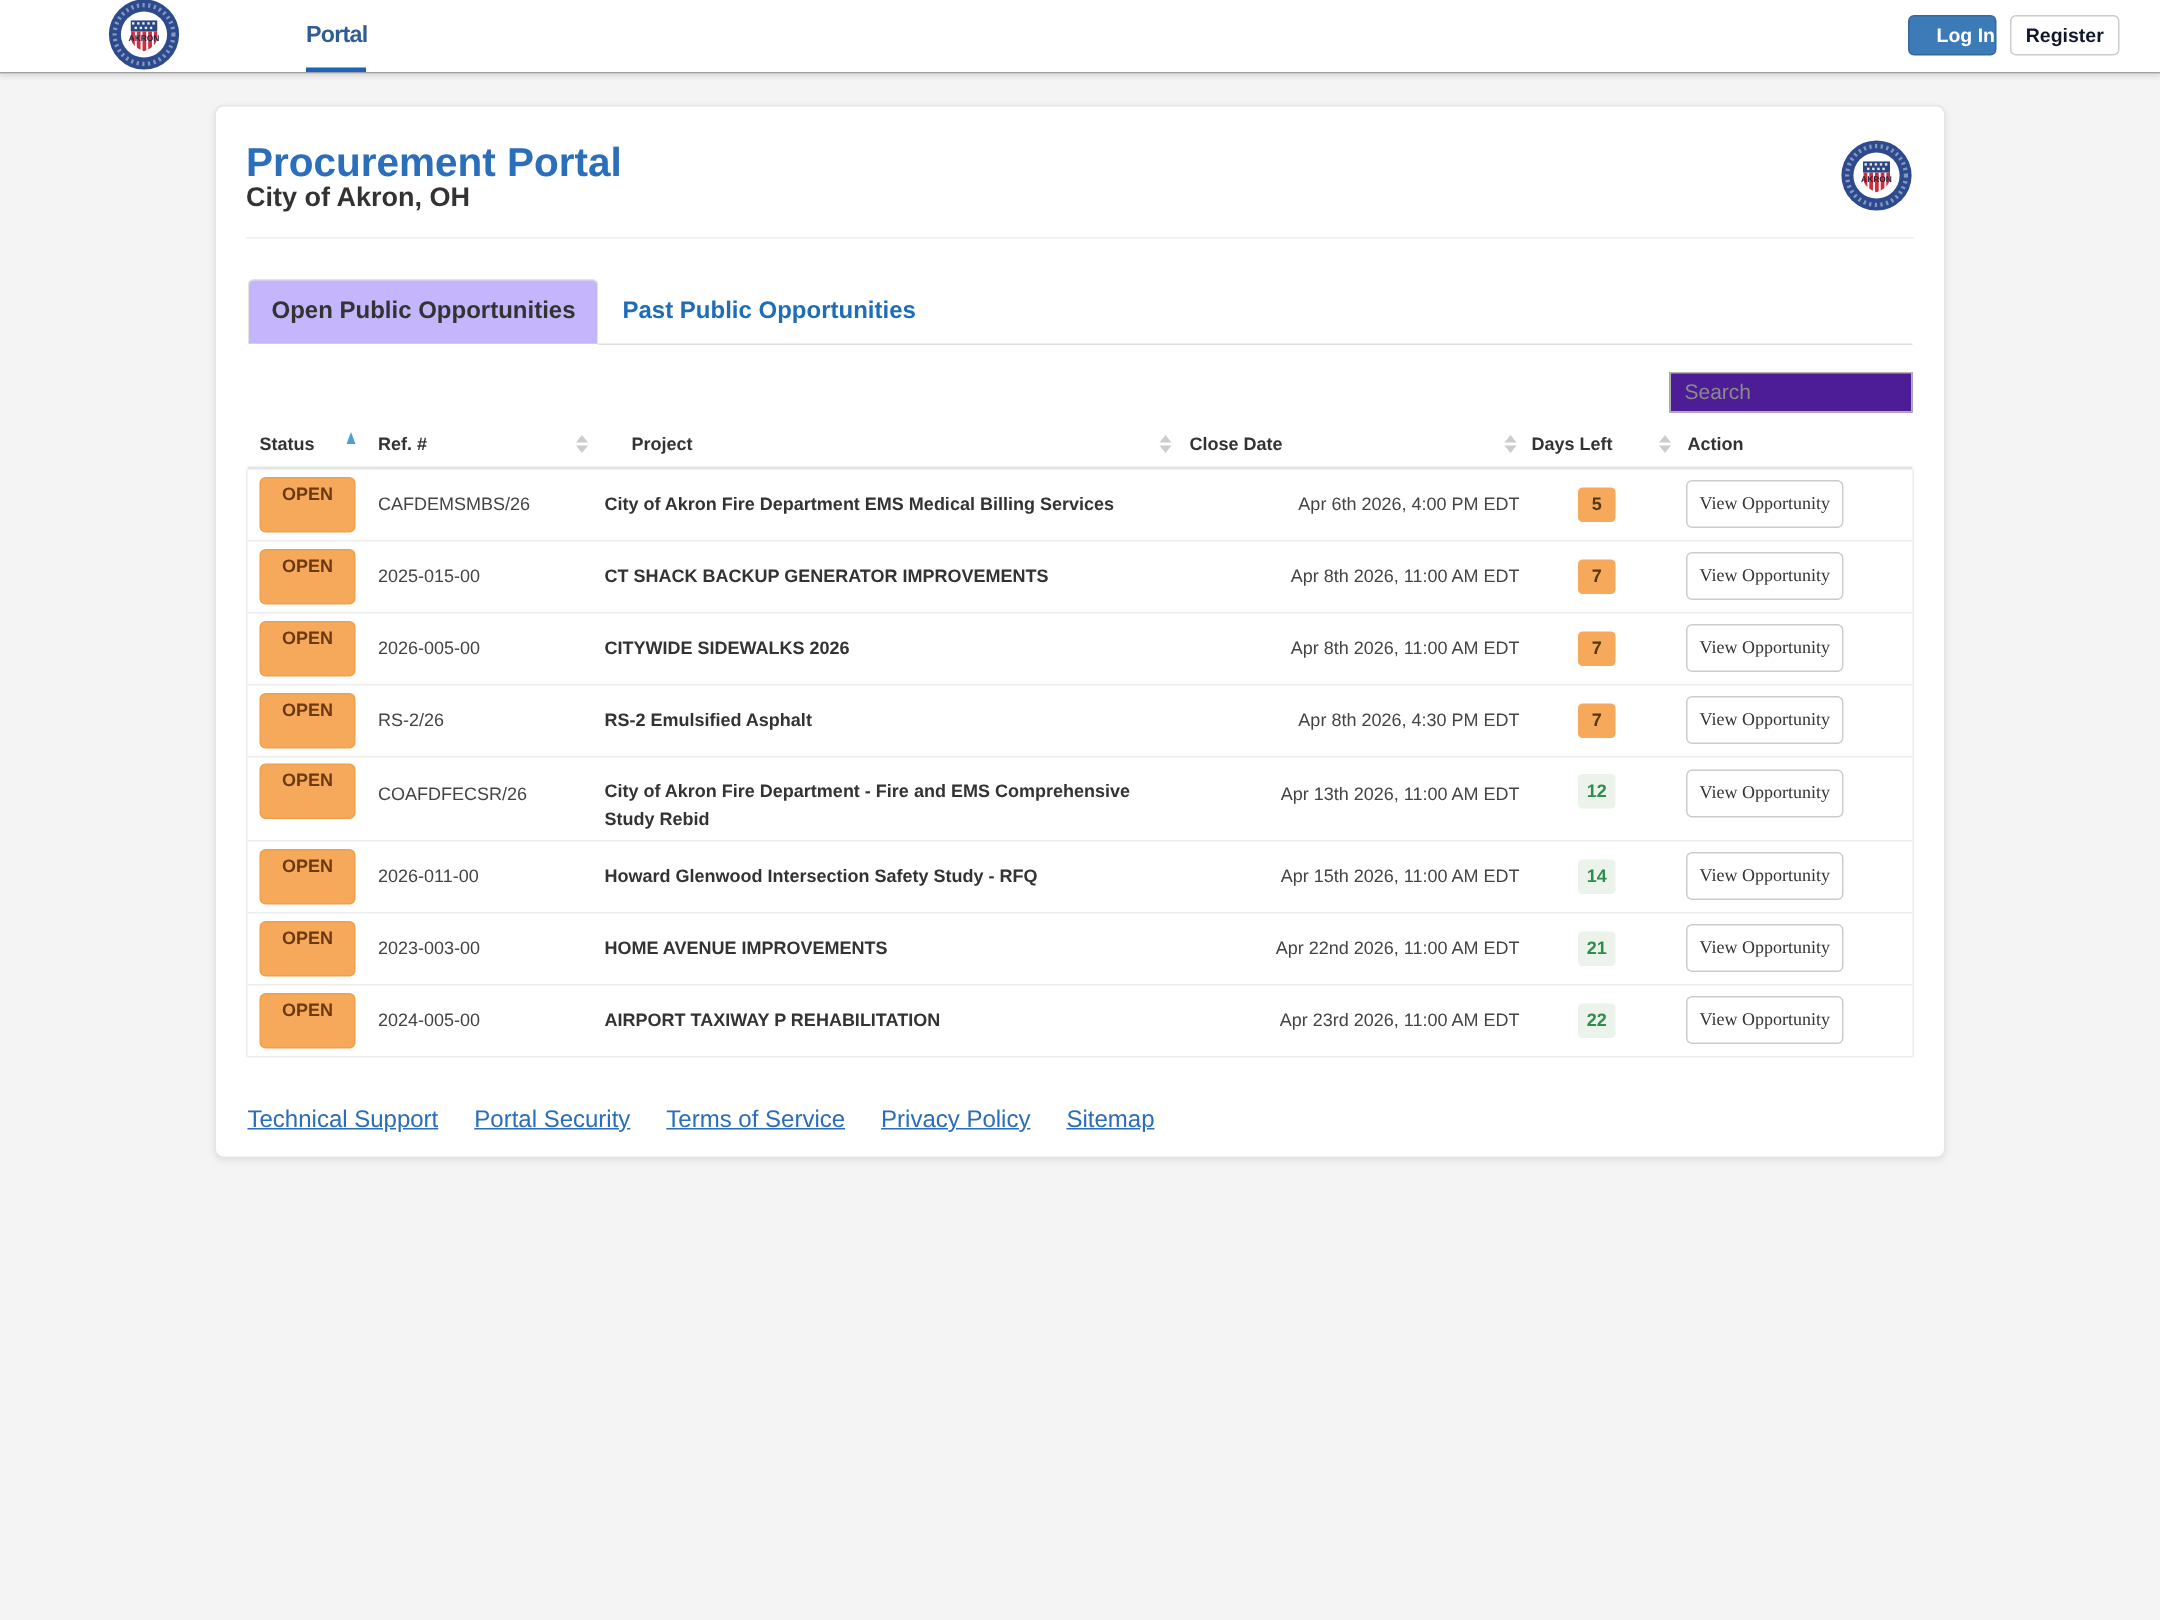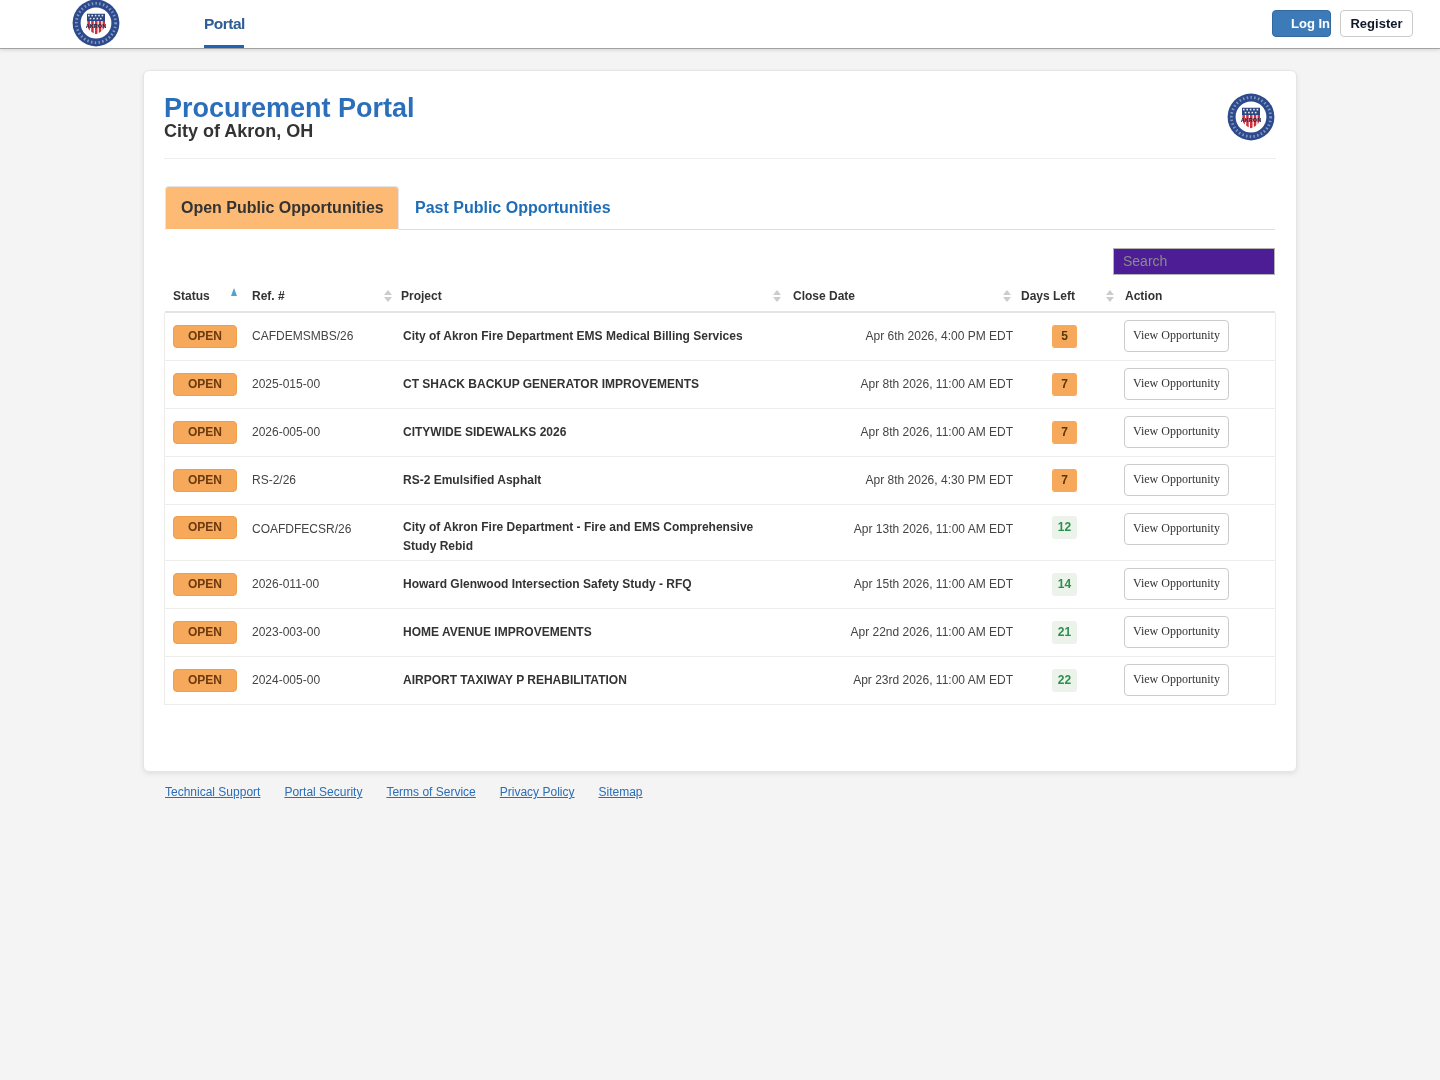--- a/index.html
+++ b/index.html
@@ -9,44 +9,44 @@
   .nav-portal { position:absolute; left:204px; top:14.5px; font-size:15.5px; font-weight:bold; letter-spacing:-0.5px; color:#2f5d93; }
   .nav-under { position:absolute; left:204px; top:44.5px; width:40px; height:3.5px; background:#1d63b8; }
   .btn-login { position:absolute; left:1272px; top:10px; width:59px; height:27px; background:#3d7ab8; border:1px solid #33699f; border-radius:4px; color:#fff; font-size:13px; font-weight:bold; text-align:right; line-height:25px; }
   .btn-register { position:absolute; left:1340px; top:10px; width:73px; height:27px; background:#fff; border:1px solid #ccc; border-radius:4px; color:#0f172a; font-size:13px; font-weight:bold; text-align:center; line-height:25px; }
   .card { position:absolute; left:143px; top:70px; width:1154px; height:702px; background:#fff; border:1px solid #e5e5e5; border-radius:6px; box-shadow:0 2px 5px rgba(0,0,0,.08); }
   .h1 { position:absolute; left:20px; top:21.5px; font-size:27px; font-weight:bold; color:#2b6fbb; }
   .sub { position:absolute; left:20px; top:50px; font-size:18px; font-weight:bold; color:#333; }
   .logo-card { position:absolute; left:1083px; top:22px; width:48px; height:48px; }
   .hr1 { position:absolute; left:20px; top:87px; width:1112px; border-top:1px solid #eee; }
   .tabline { position:absolute; left:21px; top:158px; width:1110px; border-top:1px solid #dedede; }
-  .tab-active { position:absolute; left:21px; top:115px; width:234px; height:44px; background:#fdba74; border:1px solid #e4e4e4; border-bottom:1px solid #fff; border-radius:4px 4px 0 0; font-size:16px; font-weight:bold; color:#333; line-height:42px; padding-left:15px; z-index:2; }
+  .tab-active { position:absolute; left:21px; top:115px; width:234px; height:44px; background:#c4b5fd; border:1px solid #e4e4e4; border-bottom:1px solid #fff; border-radius:4px 4px 0 0; font-size:16px; font-weight:bold; color:#333; line-height:42px; padding-left:15px; z-index:2; }
   .tab-past { position:absolute; left:271px; top:115px; height:44px; font-size:16px; font-weight:bold; color:#1f6db6; line-height:44px; }
   .search { position:absolute; left:969px; top:177px; width:162px; height:27px; border:1px solid #b3b3b3; font-size:14px; color:#8a8a8a; padding-left:9px; line-height:25px; background:#4c1d95; }
   .thead { position:absolute; left:21px; top:209px; width:1110px; height:32.5px; border-bottom:2px solid #e4e4e4; }
   .th { position:absolute; top:0; height:30px; font-size:12px; font-weight:bold; color:#333; line-height:32px; padding-left:8px; }
   .sort { position:absolute; width:8px; height:12px; top:10px; }
   .sort .u { position:absolute; top:0; left:0; width:0; height:0; border-left:4px solid transparent; border-right:4px solid transparent; border-bottom:5px solid #ccc; }
   .sort .d { position:absolute; top:7px; left:0; width:0; height:0; border-left:4px solid transparent; border-right:4px solid transparent; border-top:5px solid #ccc; }
   .sort-asc { position:absolute; width:8px; height:8px; top:8px; }
   .sort-asc .u { position:absolute; top:0; left:0; width:0; height:0; border-left:3.5px solid transparent; border-right:3.5px solid transparent; border-bottom:8px solid #51a0d5; }
   .tbody { position:absolute; left:20px; top:241.5px; width:1112px; border-left:1px solid #ececec; border-right:1px solid #ececec; }
   .trow { display:flex; align-items:center; border-bottom:1px solid #ededed; min-height:48px; }
   .trow.tall { min-height:56px; } .tall .c2, .tall .c4, .tall .c6 span { position:relative; top:-3px; } .tall .c1 span, .tall .c5 span { position:relative; top:-5px; } .tall .c3 { position:relative; top:5px; }
   .c1 { width:79px; padding-left:8px; }
   .c2 { width:151px; padding-left:8px; font-size:12px; color:#444; }
   .c3 { width:390px; padding:0 8px; font-size:12px; font-weight:bold; color:#333; line-height:19px; }
   .c4 { width:228px; padding-left:8px; font-size:12px; color:#444;text-align:right; }
   .c5 { width:103px; text-align:center; }
   .c6 { width:159px; padding-left:8px;font-family:Liberation Serif, serif; }
-  .badge-open { display:inline-block; width:64px; text-align:center; background:#f6a95a; border:1px solid #efa04a; border-radius:4px; color:#6b3a10; font-size:12px; font-weight:bold; padding:3px 0 4px; }
+  .badge-open { display:inline-block; width:64px; text-align:center; background:#f6a95a; border:1px solid #efa04a; border-radius:4px; color:#6b3a10; font-size:12px; font-weight:bold; padding:3px 0 18px; }
   .dl-o { display:inline-block; width:25px; background:#f6a95a; border-radius:3px; color:#53380d; font-size:12px; font-weight:bold; padding:4px 0 5px; }
   .dl-g { display:inline-block; width:25px; background:#ecf3ea; border-radius:3px; color:#2d8e4e; font-size:12px; font-weight:bold; padding:4px 0 5px; }
   .btn-view { display:inline-block; background:#fff; border:1px solid #ccc; border-radius:4px; color:#333; font-size:12px; padding:7px 8px 8px; }
-  .footer { position:absolute; left:21px; top:667px; font-size:12px;margin-top:47px; }
+  .footer { position:absolute; left:21px; top:667px; font-size:16px; }
   .footer a { color:#2a6db8; text-decoration:underline; margin-right:24px; }
 </style>
 </head>
 <body>
 <div class="topbar">
   <div class="logo-top"><svg width="100%" height="100%" viewBox="0 0 48 48">
 <defs>
           <clipPath id="sha">
             <path d="M15 14.5 h18 v10.5 c0 5.2-3.8 8.2-9 10.2 c-5.2-2-9-5-9-10.2 z"></path>
           </clipPath>
@@ -119,21 +119,21 @@
   <div class="thead">
     <div class="th" style="left:0">Status</div>
     <div class="sort-asc" style="left:66px">
         <div class="u"></div>
       </div>
     <div class="th" style="left:79px">Ref. #</div>
     <div class="sort" style="left:219px">
         <div class="u"></div>
         <div class="d"></div>
       </div>
-    <div class="th" style="left:228px">Project</div>
+    <div class="th" style="left:248px">Project</div>
     <div class="sort" style="left:608px">
         <div class="u"></div>
         <div class="d"></div>
       </div>
     <div class="th" style="left:620px">Close Date</div>
     <div class="sort" style="left:838px">
         <div class="u"></div>
         <div class="d"></div>
       </div>
     <div class="th" style="left:848px">Days Left</div>

